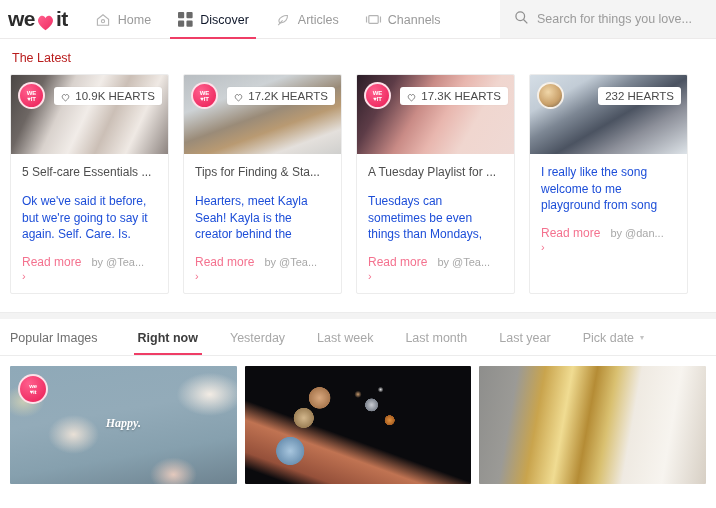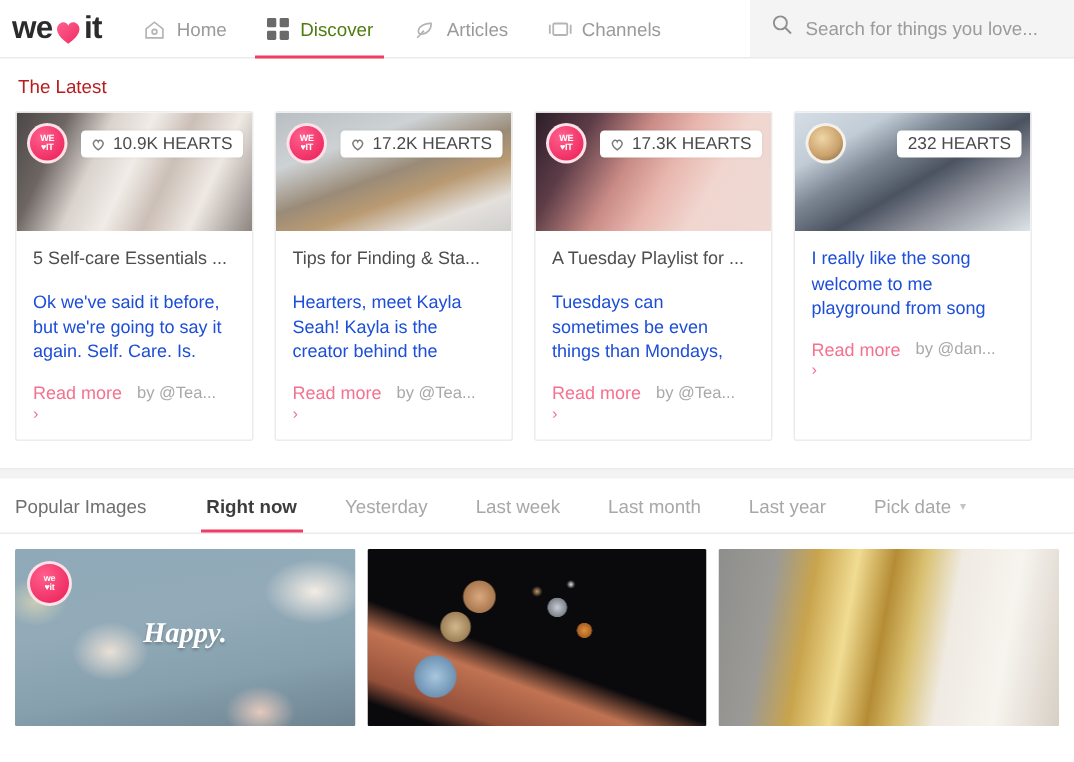--- a/index.html
+++ b/index.html
@@ -37,21 +37,21 @@
   .nav-items { display: flex; align-items: stretch; }
   .nav-item {
     display: flex; align-items: center; gap: 6px;
     padding: 0 13px;
     font-size: 12.5px;
     color: #9a9a9a;
     position: relative;
     cursor: pointer;
     height: 39px;
   }
-  .nav-item.active { color: #4d7c0f; }
+  .nav-item.active { color: #0f172a; }
   .nav-item.active::after {
     content: "";
     position: absolute;
     left: 6px; right: 6px; bottom: 0;
     height: 2px;
     background: #ef3d66;
   }
   .nav-icon { display: flex; align-items: center; justify-content: center; width: 17px; height: 17px; }
 
   .searchbar {
@@ -202,21 +202,21 @@
   .tile-inner { position: absolute; inset: 0; }
   .tile .avatar { left: 8px; top: 8px; width: 30px; height: 30px; }
   .happy-text {
     position: absolute;
     left: 50%; top: 48%;
     transform: translate(-50%,-50%);
     color: #fff;
     font-family: "Liberation Serif", serif;
     font-style: italic;
     font-weight: bold;
-    font-size: 19px;
+    font-size: 12px;
     text-shadow: 0 1px 2px rgba(0,0,0,0.25);
   }
 </style>
 </head>
 <body>
 
 <div class="topnav">
 
   <div class="logo">
     <span>we</span>

